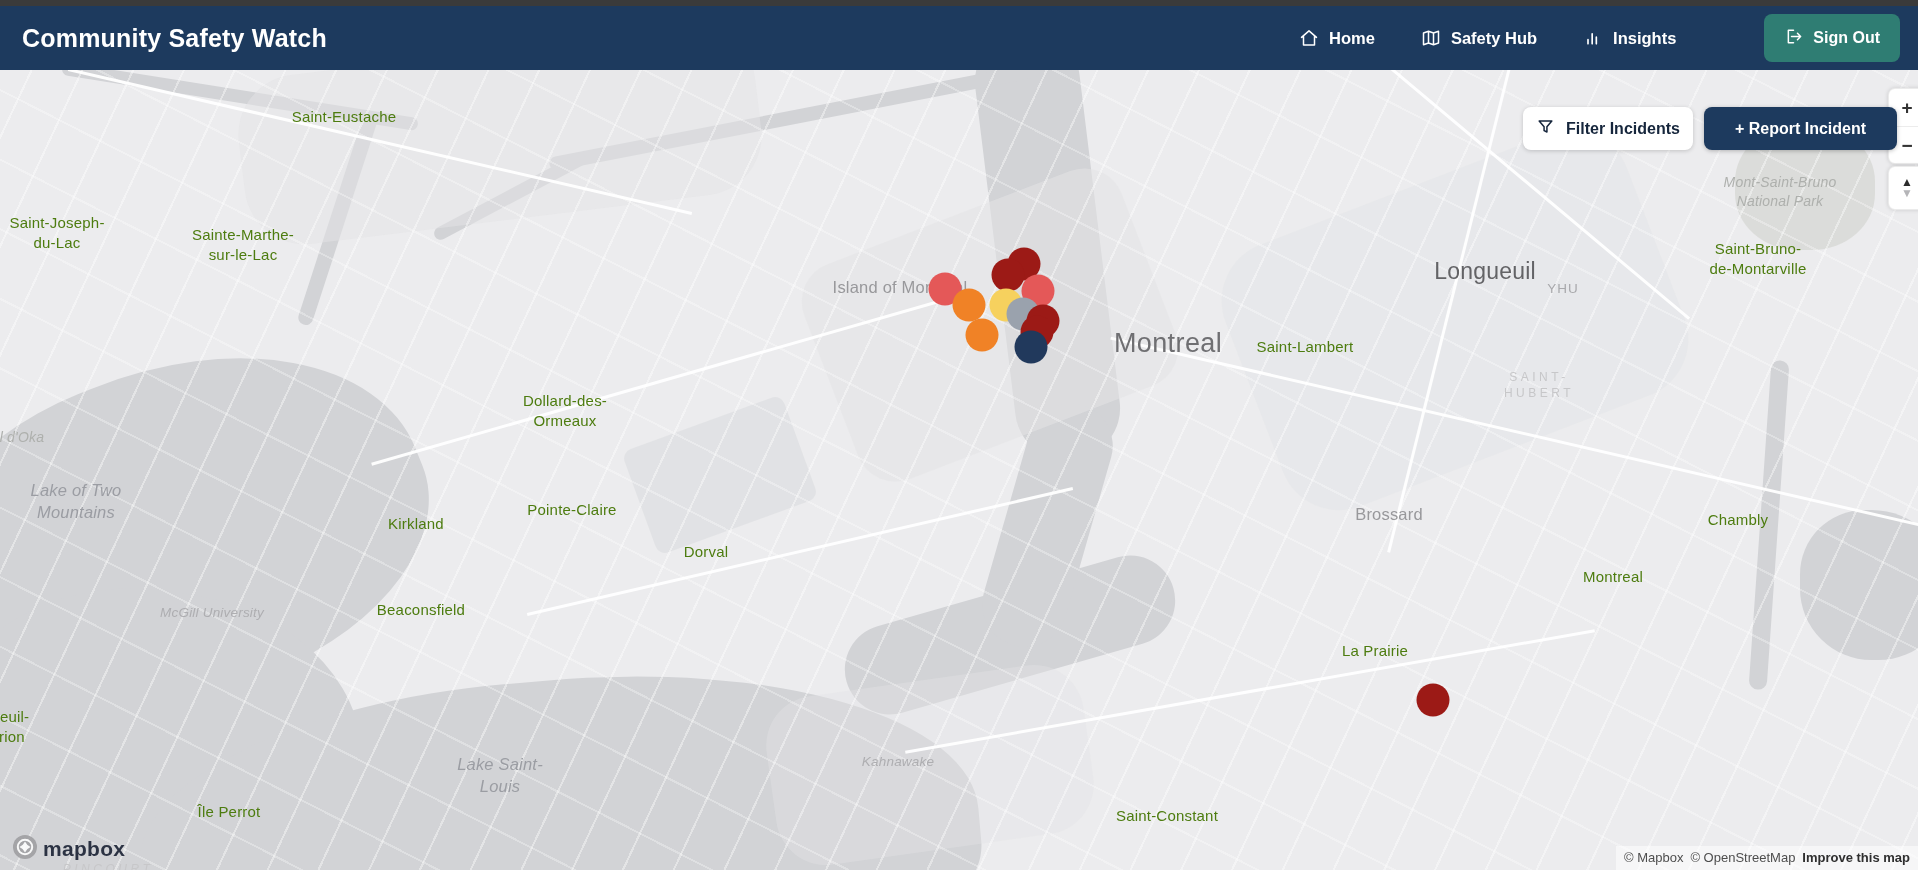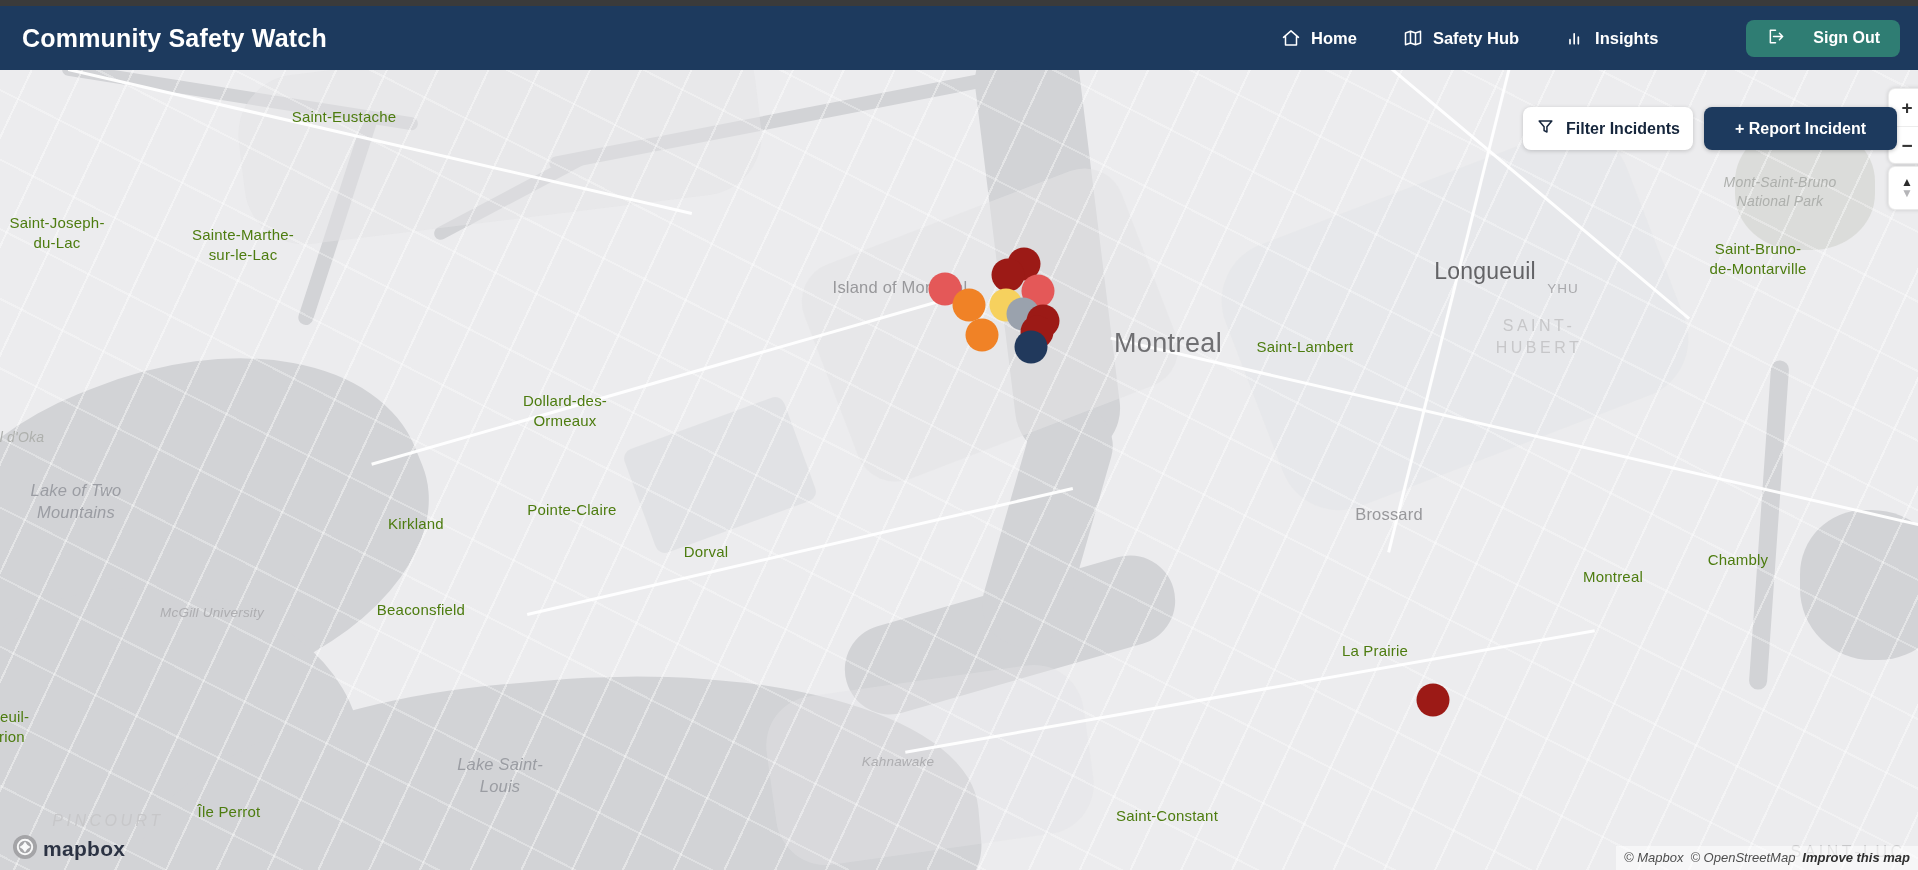--- a/index.html
+++ b/index.html
@@ -10,22 +10,22 @@
   .top-strip{height:6px;background:#3a3a3a;}
 
   
   .header{height:64px;background:#1d3a5e;display:flex;align-items:center;
           padding:0 18px 0 22px;position:relative;z-index:20;}
   .brand{color:#fff;font-size:25px;font-weight:700;letter-spacing:.2px;}
   .nav{margin-left:auto;display:flex;align-items:center;gap:46px;}
   .nav-item{display:flex;align-items:center;gap:10px;color:#fff;font-size:16.5px;
             font-weight:600;cursor:pointer;}
   .nav-item svg{display:block;}
-  .signout{margin-left:42px;display:flex;align-items:center;gap:28px;background:#2f7d73;
-           color:#fff;border:none;border-radius:8px;padding:0 20px;height:37px;
+  .signout{margin-left:42px;display:flex;align-items:center;gap:10px;background:#2f7d73;
+           color:#fff;border:none;border-radius:8px;padding:0 20px;height:48px;
            font-size:16px;font-weight:600;font-family:inherit;cursor:pointer;}
 
   
   .map{position:absolute;left:0;right:0;top:70px;bottom:0;background:#ececee;overflow:hidden;}
   .shape{position:absolute;}
   .water{background:#d2d3d6;}
   .patch{background:#e3e4e6;}
   .hw{background:rgba(255,255,255,.95);height:3px;}
   .stripes{position:absolute;inset:-220px;}
   .s1{background:repeating-linear-gradient(115deg,transparent 0 44px,rgba(255,255,255,.8) 44px 46px);opacity:.5;}
@@ -62,21 +62,21 @@
   
   .map-label{position:absolute;transform:translate(-50%,-50%);text-align:center;
              white-space:nowrap;z-index:5;line-height:1.35;letter-spacing:.2px;}
   .town{font-size:15px;color:#4d7c0f;}
   .town-lg{font-size:16.5px;color:#98989b;}
   .city{font-size:27px;color:#6f6f72;letter-spacing:.4px;}
   .city2{font-size:23px;color:#636366;}
   .water-lbl{font-style:italic;font-size:16.5px;color:#9b9da3;text-align:center;}
   .park{font-style:italic;font-size:14px;color:#aeb0ad;}
   .poi{font-style:italic;font-size:13.5px;color:#aeaeb1;}
-  .caps{font-size:16px;color:#c7c7c9;letter-spacing:3.5px;}
+  .caps{font-size:12px;color:#c7c7c9;letter-spacing:3.5px;margin-top:48px;}
   .airport{font-size:13.5px;color:#a9a9ac;letter-spacing:1px;}
 
   
   .marker{position:absolute;width:33px;height:33px;border-radius:50%;
           transform:translate(-50%,-50%);z-index:6;cursor:pointer;}
 
   
   .btn-filter{position:absolute;left:1523px;top:37px;width:170px;height:43px;background:#fff;
               border:none;border-radius:8px;box-shadow:0 1px 4px rgba(0,0,0,.18);
               display:flex;align-items:center;justify-content:center;gap:11px;
@@ -93,21 +93,21 @@
   .ctrl-cell{height:37px;display:flex;align-items:center;justify-content:center;
              font-size:19px;font-weight:700;color:#333;cursor:pointer;}
   .ctrl-cell + .ctrl-cell{border-top:1px solid #ececec;}
   .ctrl-tilt{top:96px;height:42px;display:flex;flex-direction:column;align-items:center;
              justify-content:center;cursor:pointer;}
   .tilt-up{font-size:12px;color:#2b2b2b;line-height:.9;}
   .tilt-down{font-size:12px;color:#b5b5b8;line-height:.9;}
 
   
   .attribution{position:absolute;right:0;bottom:0;padding:4px 8px 5px;background:rgba(255,255,255,.55);
-               font-size:13px;color:#4e4e4e;z-index:8;display:flex;gap:7px;align-items:center;font-style:italic;}
+               font-size:13px;color:#4e4e4e;z-index:8;display:flex;gap:7px;align-items:center;}
   .attribution .improve{font-weight:700;color:#2f2f2f;cursor:pointer;}
   .mb-logo{position:absolute;left:12px;bottom:6px;display:flex;align-items:center;gap:5px;
            z-index:8;opacity:.85;}
   .mb-text{font-size:21px;font-weight:700;color:#0f172a;letter-spacing:.3px;}
 </style>
 <title>Community Safety Watch</title></head>
 <body>
 
 <div class="top-strip"></div>
 
@@ -264,21 +264,21 @@
       </div>
       <div class="map-label town-lg" style="left: 900px; top: 217px;">
         <div>Island of Montreal</div>
       </div>
       <div class="map-label city" style="left: 1168px; top: 273px;">
         <div>Montreal</div>
       </div>
       <div class="map-label town" style="left: 1613px; top: 507px;">
         <div>Montreal</div>
       </div>
-      <div class="map-label town" style="left: 1738px; top: 490px;">
+      <div class="map-label town" style="left: 1738px; top: 450px;">
         <div>Chambly</div>
       </div>
       <div class="map-label caps" style="left: 1848px; top: 782px;">
         <div>SAINT-LUC</div>
       </div>
       <div class="map-label town" style="left: 12px; top: 657px;">
         <div>reuil-</div>
         <div>rion</div>
       </div>
     </div>

